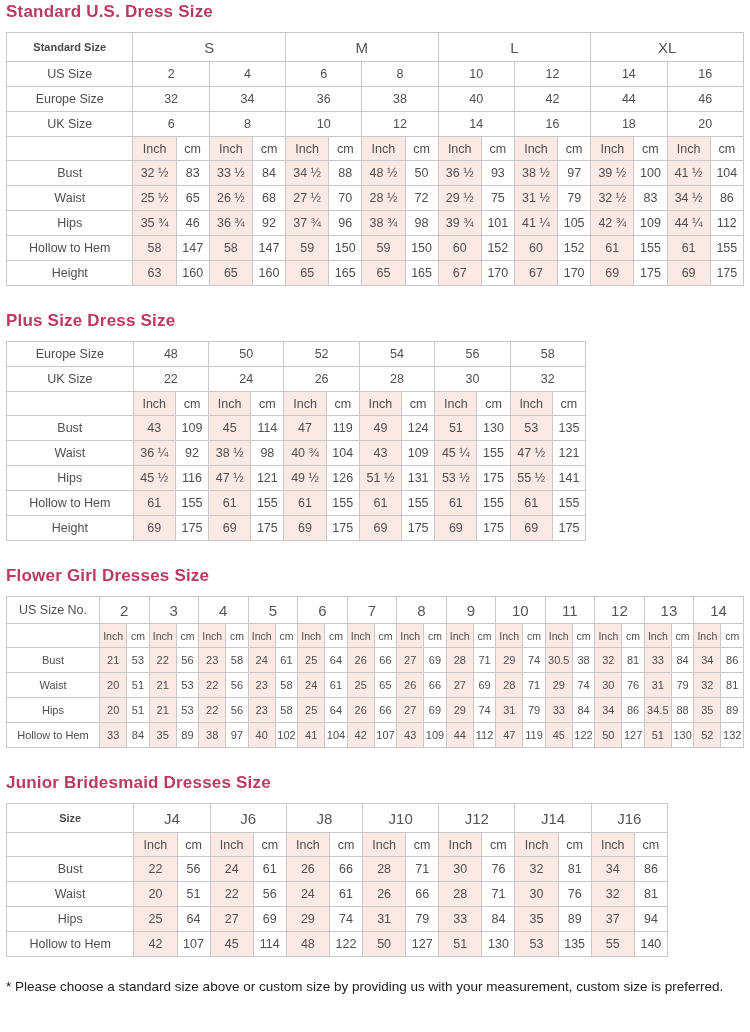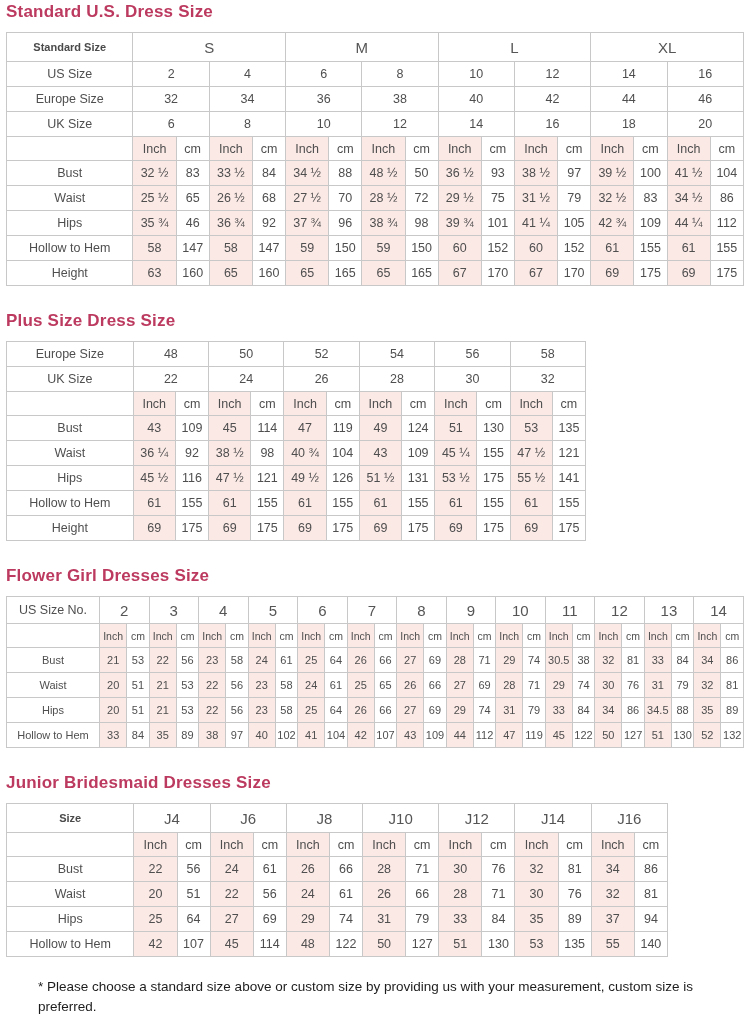--- a/index.html
+++ b/index.html
@@ -43,21 +43,21 @@
   }
   .size-table th.corner-label.bold { font-weight: bold; color: #4a4a4a; }
   .size-table tr.header-row td.group-cell { font-size: 15px; color: #555; }
   .size-table td.pink { background: #fbe9e6; }
   .size-table tr.unit-row th, .size-table tr.unit-row td {
     height: 23px; font-size: 12.5px;
   }
   table.compact th, table.compact td { font-size: 11px; height: 24px; }
   table.compact tr.header-row th, table.compact tr.header-row td { height: 26px; font-size: 12.5px; }
   table.compact tr.unit-row td { font-size: 10.5px; height: 21px; }
-  .footnotes { margin-top: 20px; margin-left: 32px; }
+  .footnotes { margin-top: 20px; }
   .footnotes p {
     margin: 0 0 3px 0;
     font-size: 13.5px;
     line-height: 1.5;
     color: #1d1d1d;
   }
 </style>
 </head>
 <body>
 

